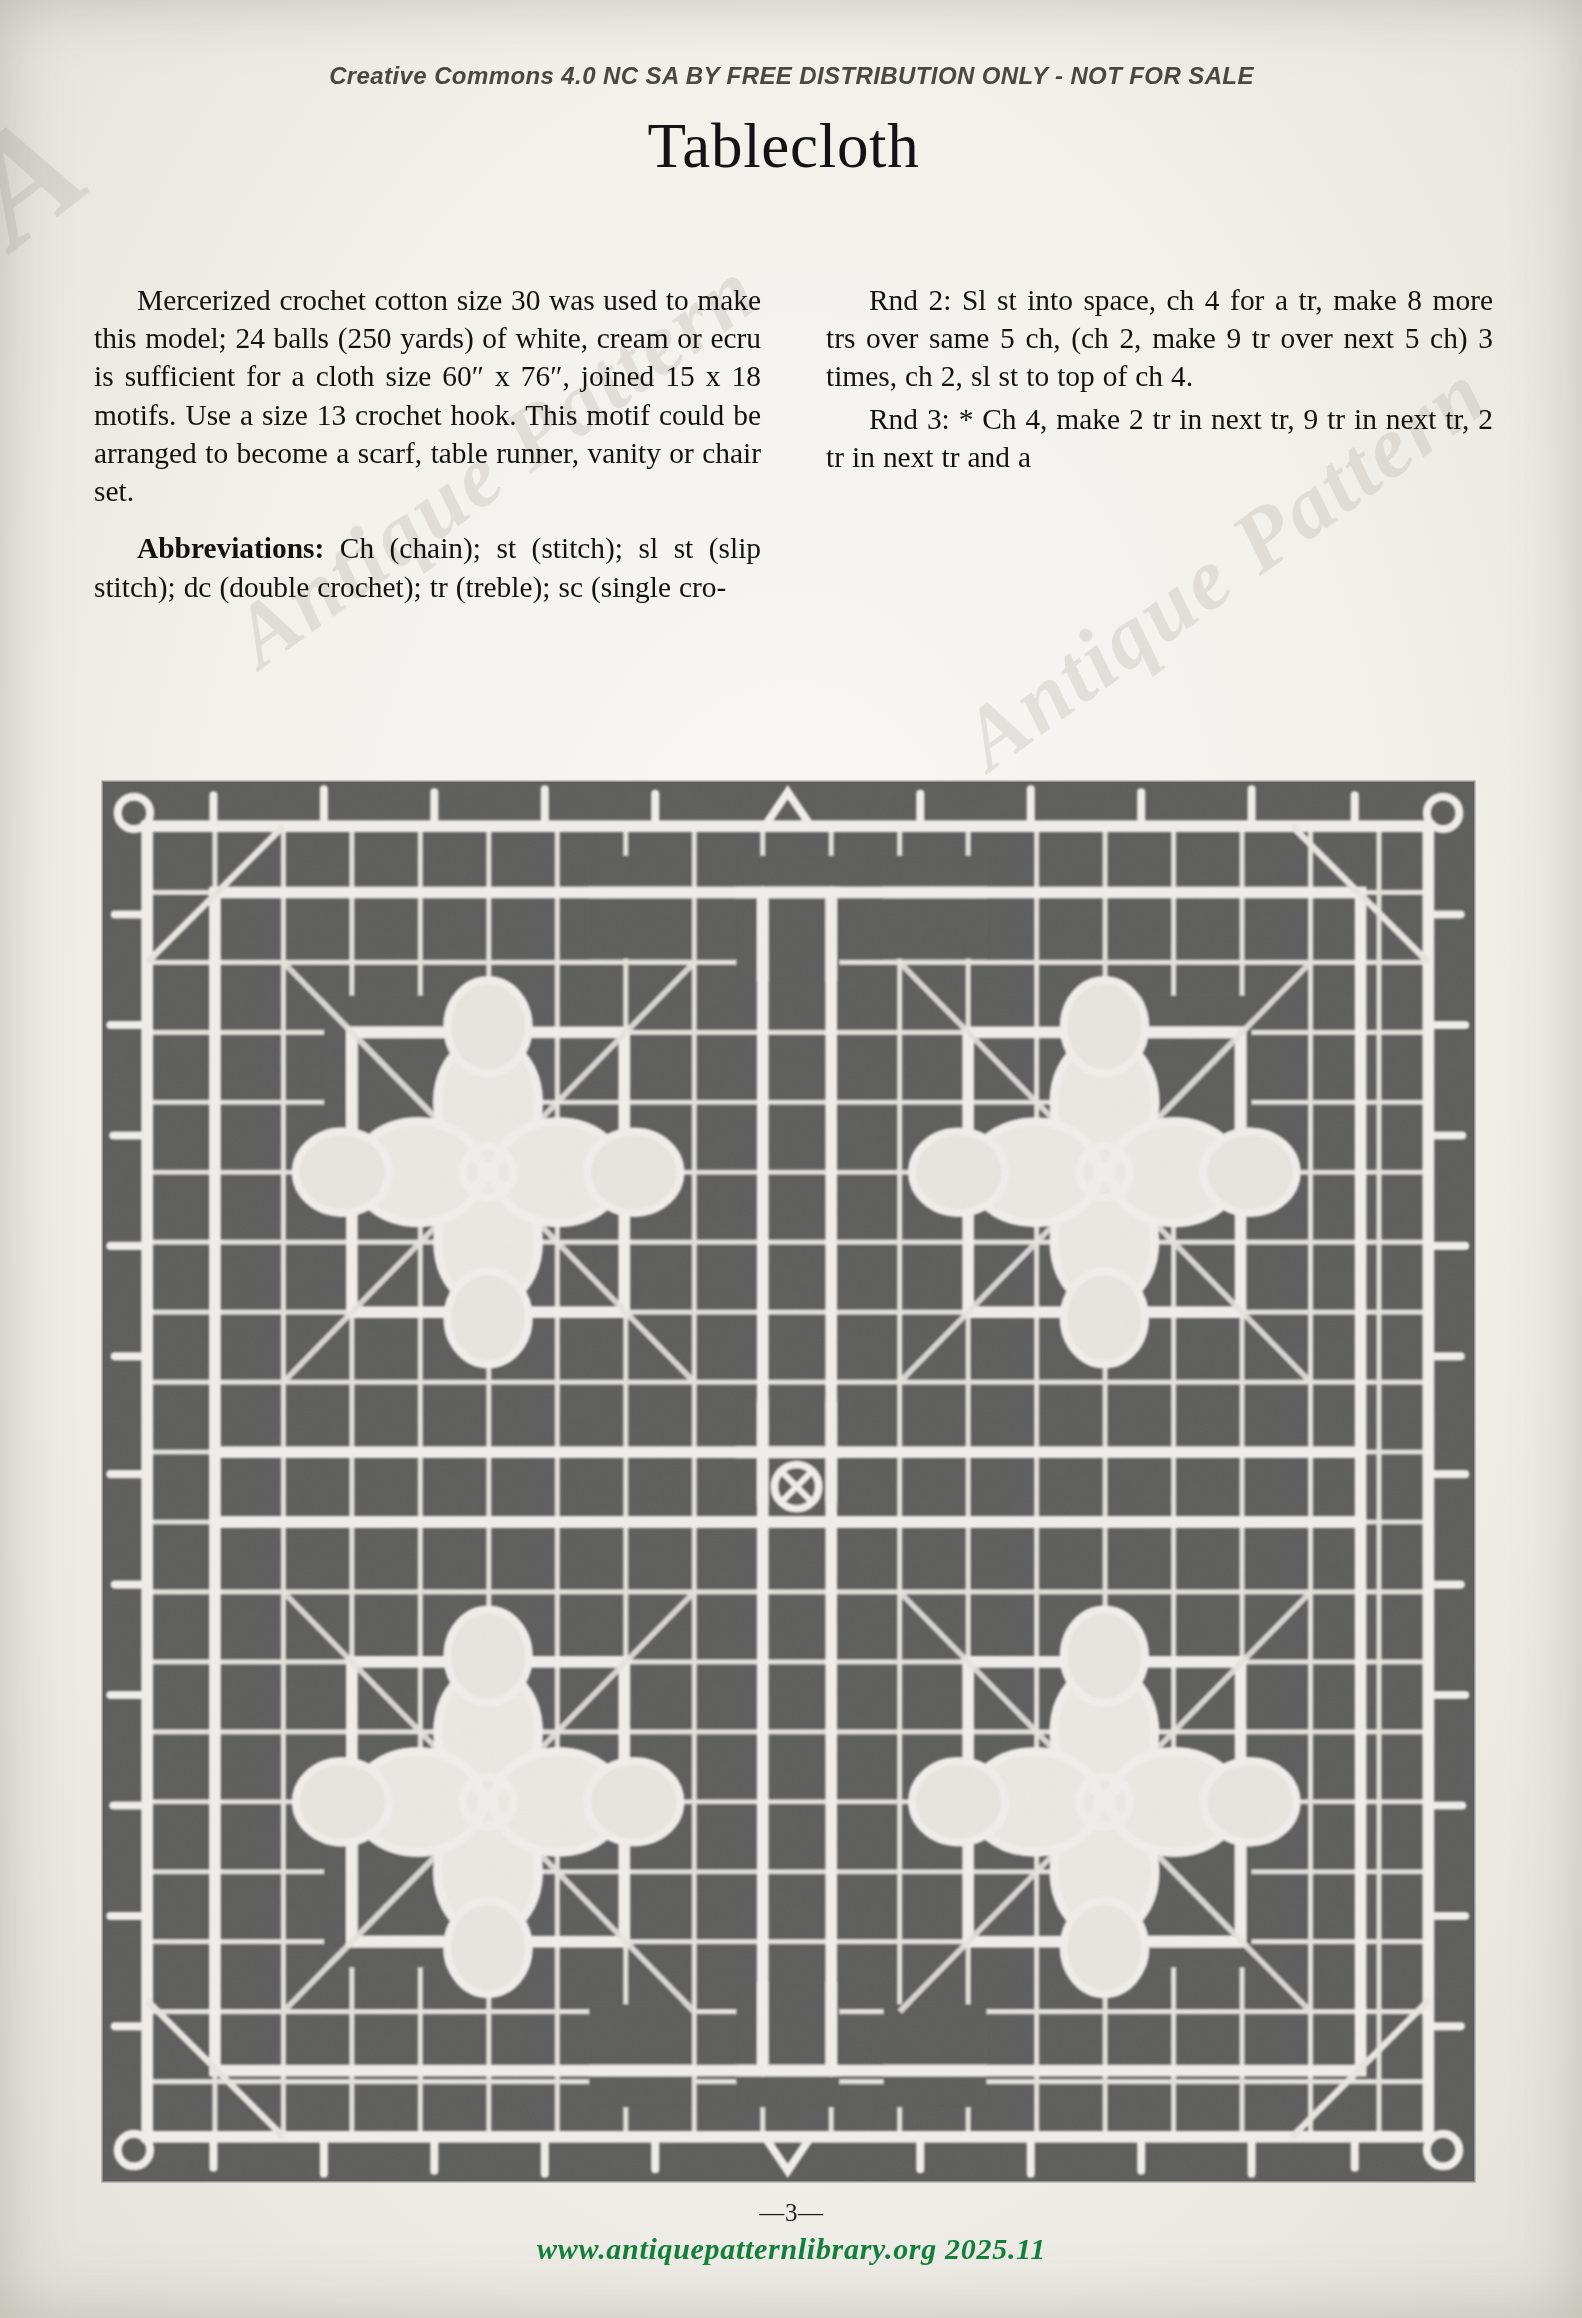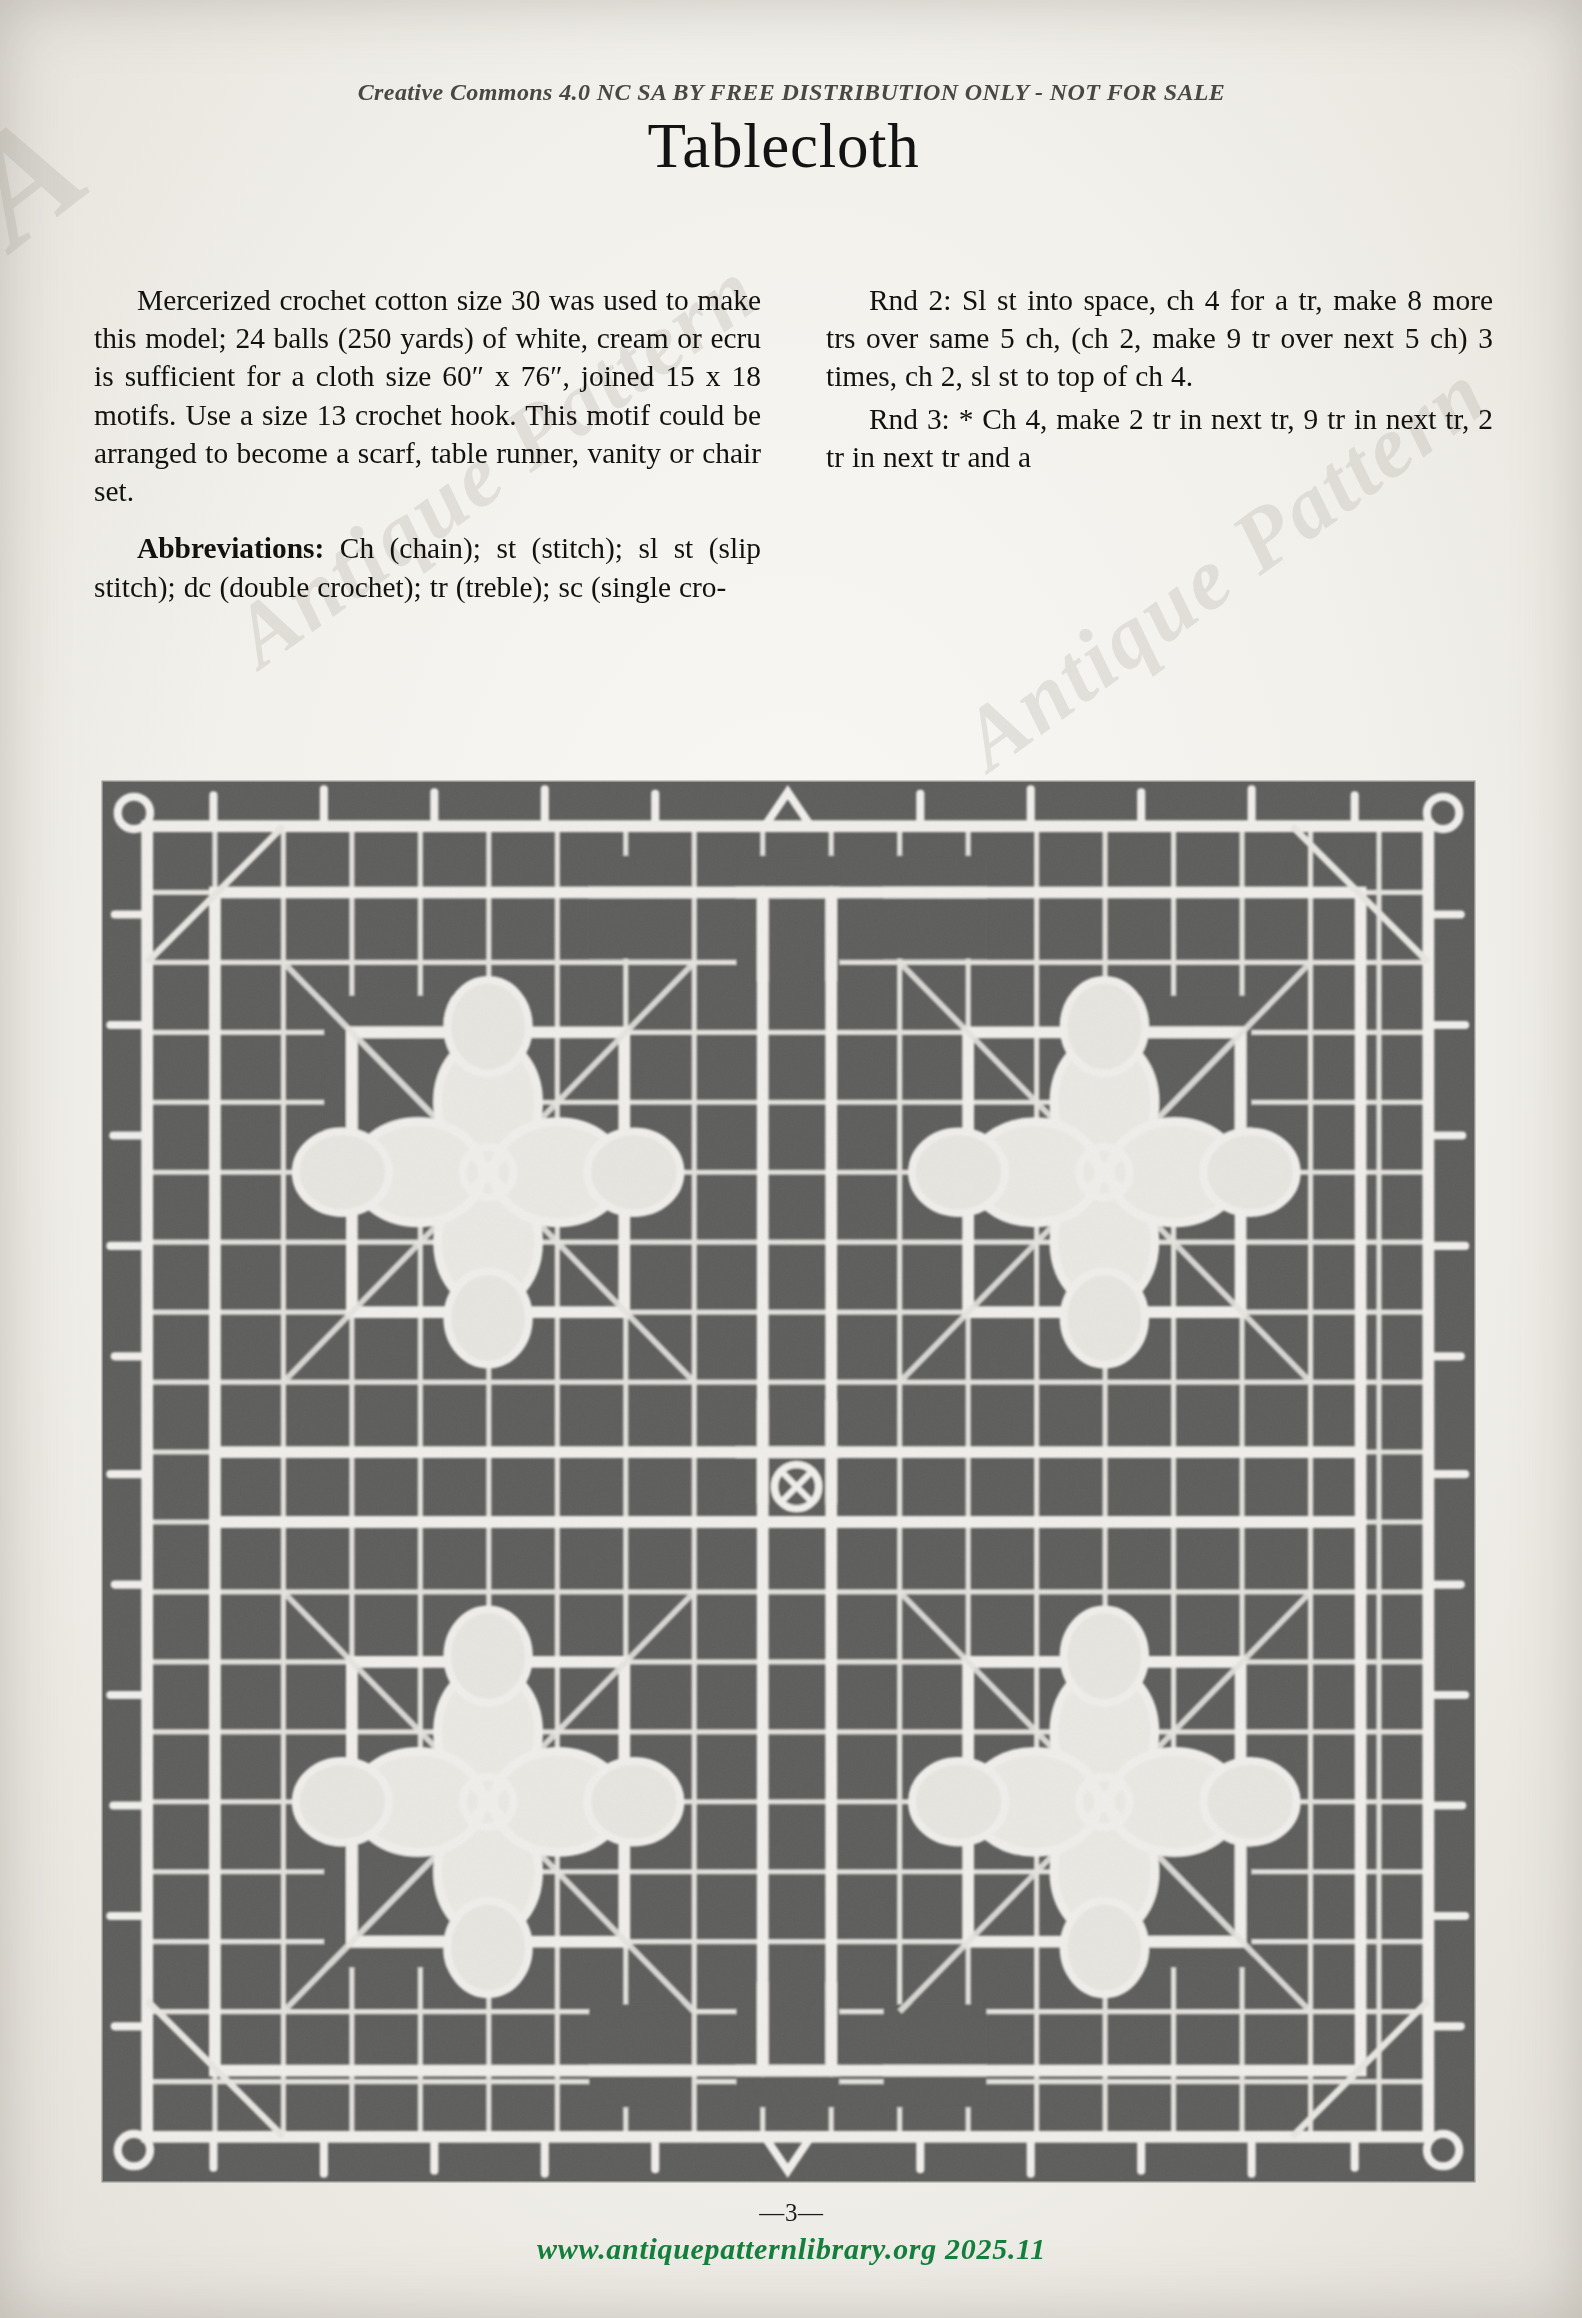--- a/index.html
+++ b/index.html
@@ -57,27 +57,26 @@
   .wm-3 { left: 913px; top: 515px;  font-size: 88px; transform: rotate(-36deg); }
   .wm-4 { left: 1119px; top: 1031px; font-size: 169px; transform: rotate(-38deg); }
   .wm-5 { left: 88px;  top: 1362px; font-size: 88px; transform: rotate(-36deg); }
 
   
   .cc-line {
     position: absolute;
     left: 0; right: 0;
     top: 62px;
     text-align: center;
-    font-family: Liberation Serif, serif;
+    font-family: Liberation Sans, sans-serif;
     font-style: italic;
     font-weight: bold;
     font-size: 24px;
     letter-spacing: 0.4px;
     color: #4a4843;
-    margin-top: 17px;
   }
   .title {
     position: absolute;
     left: 0; right: 16px;
     top: 110px;
     text-align: center;
     font-family: "Liberation Serif", serif;
     font-size: 63px;
     color: #131313;
     letter-spacing: 0.7px;

